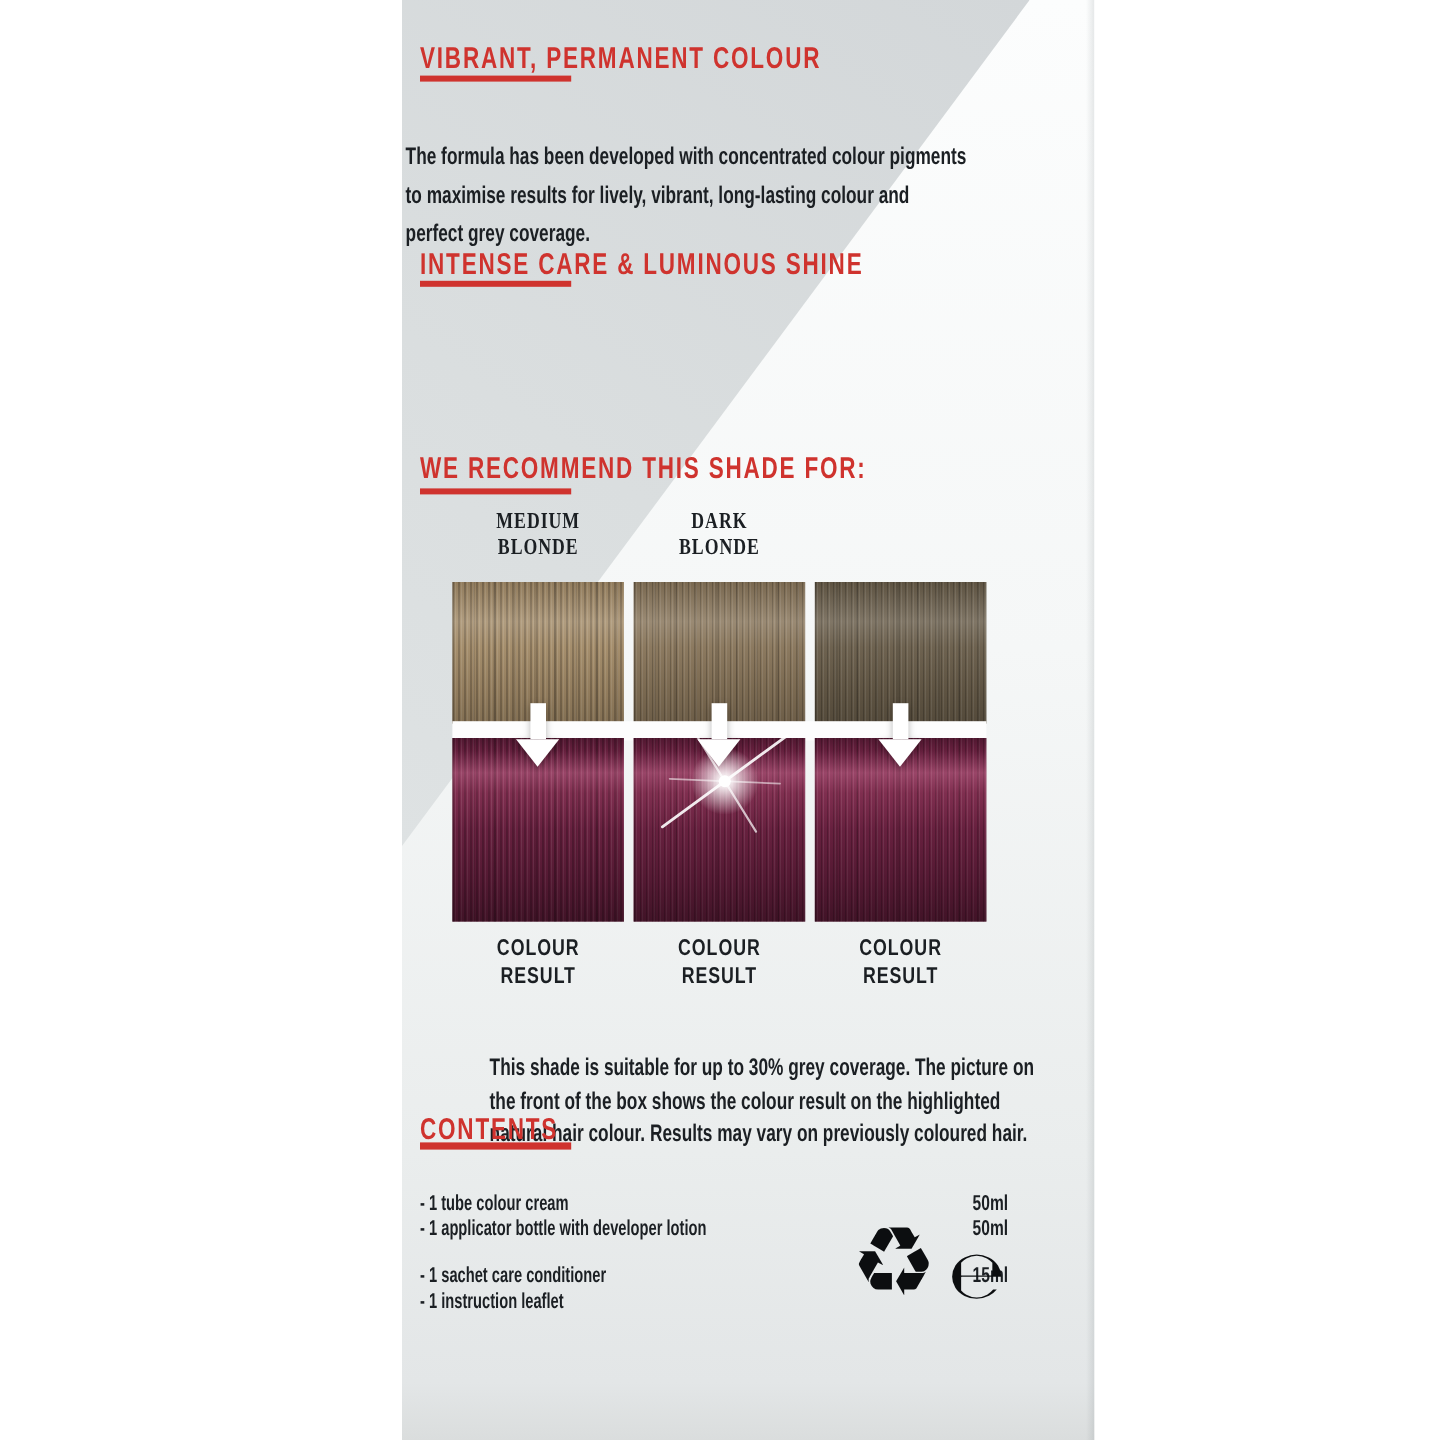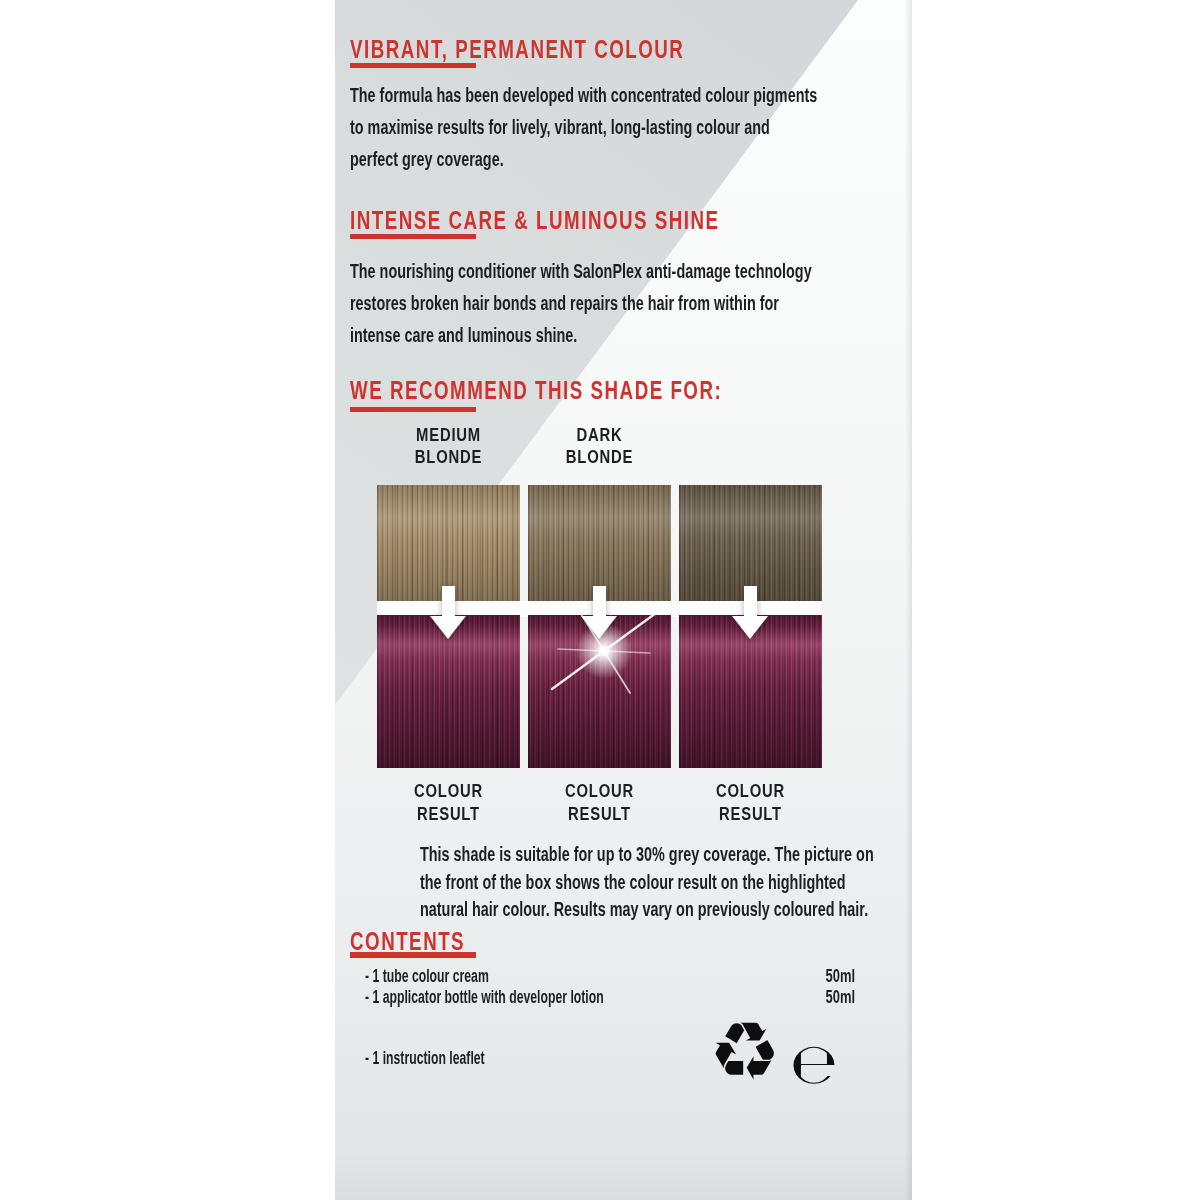--- a/index.html
+++ b/index.html
@@ -27,28 +27,28 @@
   
   .heading{
     position:absolute;left:15px;margin:0;
     font-size:25px;font-weight:bold;letter-spacing:2px;line-height:26px;
     color:var(--accent,#cf332e);white-space:nowrap;
     transform:scaleX(0.75);transform-origin:0 0;
   }
   .rule{position:absolute;left:15px;width:126px;height:5px;background:var(--accent,#cf332e);}
   .rule.thick{height:6px;}
   
-  .para{position:absolute;left:15px;width:500px;}
+  .para{position:absolute;left:3px;width:500px;margin-top:36px;}
   .bline{
     display:block;white-space:nowrap;font-size:20px;font-weight:bold;line-height:32px;
     transform:scaleX(0.72);transform-origin:0 0;color:var(--ink,#1b1f23);
   }
   .para.centered .bline{transform-origin:50% 0;text-align:center;line-height:27.5px;}
   
-  .col-label{position:absolute;top:424px;width:143px;}
+  .col-label{position:absolute;top:424px;width:143px;font-family:Liberation Serif, serif;}
   .col-label .lab{
     display:block;text-align:center;white-space:nowrap;
     font-size:19px;font-weight:bold;letter-spacing:1px;line-height:22px;
     transform:scaleX(0.78);transform-origin:50% 0;
   }
   .swatch{position:absolute;width:143px;background:var(--base,#8a7a60);}
   .swatch.before{top:485px;height:118px;}
   .swatch.result{top:615px;height:153px;}
   .swatch .tex{
     position:absolute;inset:0;
@@ -71,21 +71,21 @@
   .arrow .head{width:0;height:0;border-left:18px solid transparent;border-right:18px solid transparent;border-top:23px solid #ffffff;}
   .sparkle{position:absolute;left:209px;top:591px;width:120px;height:120px;pointer-events:none;}
   
   .result-label{position:absolute;top:779px;width:143px;}
   .result-label .lab{
     display:block;text-align:center;white-space:nowrap;
     font-size:19px;font-weight:bold;letter-spacing:1px;line-height:23px;
     transform:scaleX(0.78);transform-origin:50% 0;
   }
   
-  .crow{position:absolute;left:30px;width:490px;height:20px;}
+  .crow{position:absolute;left:15px;width:490px;height:20px;margin-top:26px;}
   .crow .cl{
     position:absolute;left:0;top:0;white-space:nowrap;
     font-size:18px;font-weight:bold;line-height:20px;
     transform:scaleX(0.68);transform-origin:0 0;
   }
   .crow .cv{
     position:absolute;right:0;top:0;white-space:nowrap;
     font-size:18px;font-weight:bold;line-height:20px;
     transform:scaleX(0.72);transform-origin:100% 0;
   }
@@ -104,25 +104,20 @@
   <h2 class="heading" style="top:36px">VIBRANT, PERMANENT COLOUR</h2>
   <div class="rule" style="top:63px"></div>
   <div class="para" style="top:79px">
     <span class="bline">The formula has been developed with concentrated colour pigments</span>
     <span class="bline">to maximise results for lively, vibrant, long-lasting colour and</span>
     <span class="bline">perfect grey coverage.</span>
   </div>
 
   <h2 class="heading" style="top:207px">INTENSE CARE &amp; LUMINOUS SHINE</h2>
   <div class="rule" style="top:234px"></div>
-  <div class="para" style="top:255px">
-    <span class="bline">The nourishing conditioner with SalonPlex anti-damage technology</span>
-    <span class="bline">restores broken hair bonds and repairs the hair from within for</span>
-    <span class="bline">intense care and luminous shine.</span>
-  </div>
 
   <h2 class="heading" style="top:377px">WE RECOMMEND THIS SHADE FOR:</h2>
   <div class="rule" style="top:407px"></div>
 
   <div class="col-label" style="left:42px">
     <span class="lab">MEDIUM</span>
     <span class="lab">BLONDE</span>
   </div>
   <div class="col-label" style="left:193px">
     <span class="lab">DARK</span>
@@ -212,19 +207,23 @@
   <div class="rule thick" style="top:952px"></div>
 
   <div class="crow" style="top:966px">
     <span class="cl">- 1 tube colour cream</span>
     <span class="cv">50ml</span>
   </div>
   <div class="crow" style="top:987px">
     <span class="cl">- 1 applicator bottle with developer lotion</span>
     <span class="cv">50ml</span>
   </div>
+  <div class="crow" style="top:1026px">
+    <span class="cl">- 1 sachet care conditioner</span>
+    <span class="cv">15ml</span>
+  </div>
   <div class="crow" style="top:1048px">
     <span class="cl">- 1 instruction leaflet</span>
   </div>
 
   <span class="symbol recycle">♻</span>
   <span class="symbol estim">℮</span>
 </div>
 
 </body></html>

